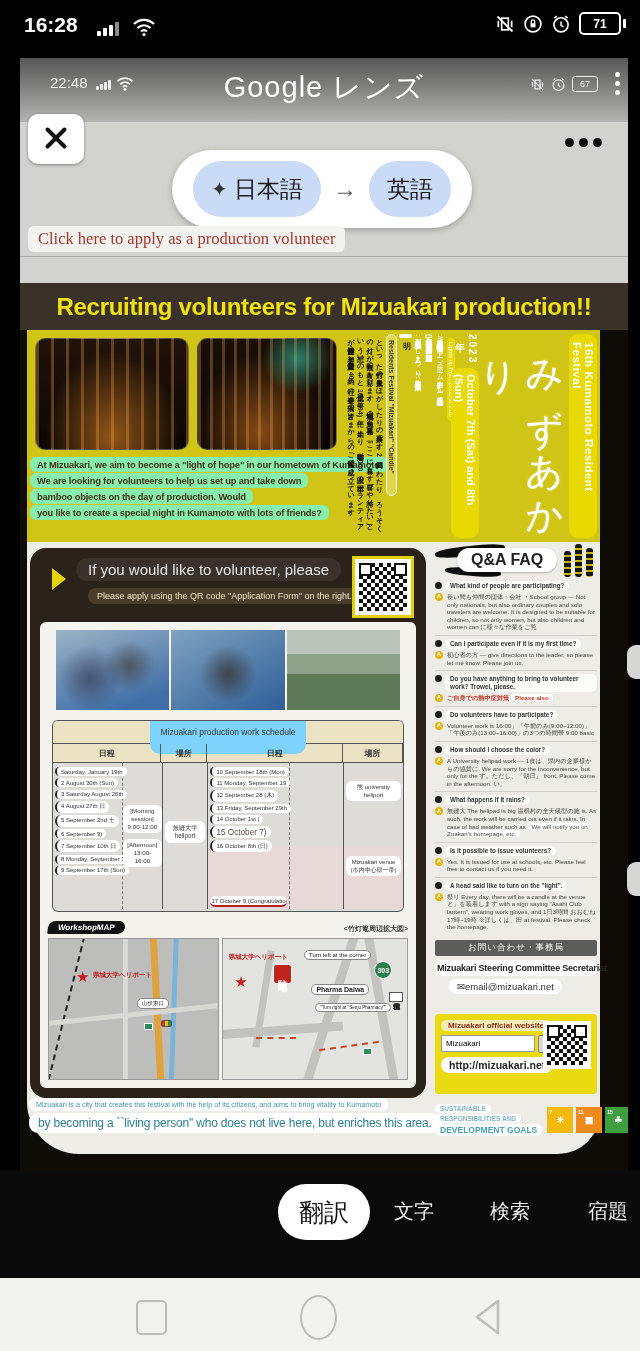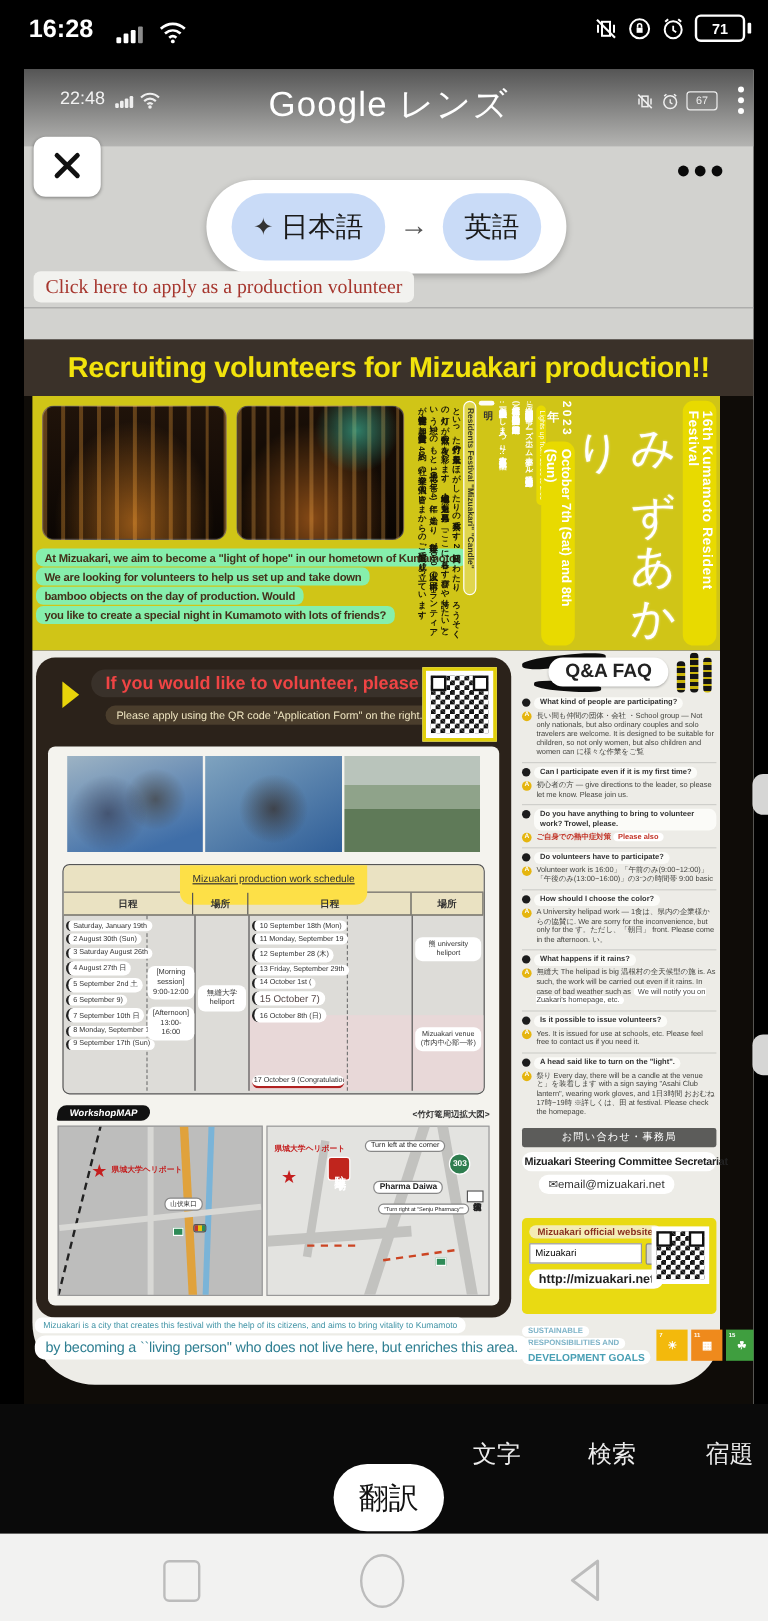--- a/index.html
+++ b/index.html
@@ -75,40 +75,40 @@
   .vven div{writing-mode:vertical-rl;font-size:6.5px;font-weight:bold;color:#fff;line-height:9px;height:100%;}
   .vlabel{background:#fdfdf8;border-radius:4px;color:#333;font-size:8px;font-weight:bold;padding:2px 1px;writing-mode:vertical-rl;}
   .vhl{writing-mode:vertical-rl;background:#e0d64e;border:1px solid #fff;color:#3a3a20;font-size:7px;font-weight:bold;border-radius:7px;padding:5px 1px;height:150px;}
   .vpara{writing-mode:vertical-rl;height:198px;font-size:7px;line-height:9.5px;color:#181608;font-weight:bold;}
 
   .pbot{left:7px;top:259px;width:573px;height:612px;background:#edece7;border-radius:0 0 42px 52px;}
 
   
   .frame{left:3px;top:6px;width:396px;height:550px;background:#2b221a;border-radius:16px;}
   .tri{left:22px;top:20px;width:0;height:0;border-left:14px solid #e8d40a;border-top:11px solid transparent;border-bottom:11px solid transparent;}
-  .vtitle{left:46px;top:10px;font-size:15px;font-weight:bold;color:#ef4444;background:rgba(255,255,255,.07);border-radius:12px;padding:3px 12px;white-space:nowrap;}
+  .vtitle{left:46px;top:10px;font-size:15px;font-weight:normal;color:#e5e5e5;background:rgba(255,255,255,.07);border-radius:12px;padding:3px 12px;white-space:nowrap;}
   .vsub{left:58px;top:40px;font-size:9px;color:#f0e6c2;background:#4a3d2c;border-radius:8px;padding:3px 9px;white-space:nowrap;}
   .qrbox{width:56px;height:56px;background:#fff;border:3px solid #e0cf0a;}
   .qrp{position:absolute;inset:4px;background-image:
       linear-gradient(45deg,#111 25%,transparent 25%,transparent 75%,#111 75%),
       linear-gradient(45deg,#111 25%,#fff 25%,#fff 75%,#111 75%);
       background-size:8px 8px;background-position:0 0,4px 4px;}
   .qrp::before,.qrp::after{content:"";position:absolute;width:9px;height:9px;border:2px solid #111;background:#fff;top:0;}
   .qrp::before{left:0;} .qrp::after{right:0;}
   .inwhite{left:10px;top:74px;right:10px;bottom:10px;background:#f4f3ee;border-radius:6px;}
   .strip{left:16px;top:8px;right:16px;height:80px;display:flex;gap:2px;}
   .strip div{flex:1;}
   .spa{background:radial-gradient(circle at 30% 60%,rgba(40,40,60,.55),transparent 35%),radial-gradient(circle at 65% 45%,rgba(60,50,40,.6),transparent 30%),linear-gradient(160deg,#9db3c4,#3f6ea8 85%);}
   .spb{background:radial-gradient(circle at 50% 55%,rgba(50,35,25,.65),transparent 40%),linear-gradient(150deg,#7fa3bf,#2f5e98);}
   .spc{background:linear-gradient(180deg,#b9c4bb 0 30%,#8fa38a 30% 55%,#5f7a58 55% 100%);}
 
   
   .sch{left:12px;top:98px;right:12px;height:190px;border:1.5px solid #555;border-radius:6px;background:#dddcd8;overflow:hidden;}
   .schtitle{height:22px;background:#eae2c2;border-bottom:1.5px solid #555;display:flex;align-items:center;justify-content:center;}
-  .schtitle span{background:#fde047;border-radius:10px;font-size:8.5px;color:#333;padding:17px 10px;text-decoration:underline;}
+  .schtitle span{background:#7dd3fc;border-radius:10px;font-size:8.5px;color:#333;padding:17px 10px;}
   .schhead{height:18px;background:#eae2c2;border-bottom:1.5px solid #555;display:flex;}
   .schhead div{font-size:8px;font-weight:bold;color:#333;display:flex;align-items:center;justify-content:center;border-right:1px solid #555;}
   .schbody{position:relative;display:flex;height:146px;}
   .pinkzone{position:absolute;left:44%;right:0;top:57%;bottom:0;background:#e8d8d8;}
   .scol{position:relative;border-right:1px solid #555;height:100%;}
   .w1{width:31%}.w2{width:13%}.w3{width:39%}.w4{width:17%;border-right:none}
   .c1wrap{display:flex;height:100%;}
   .c1a{width:62%;border-right:1px dashed #777;padding:2px 1px;}
   .c1b{width:38%;display:flex;flex-direction:column;justify-content:center;gap:6px;align-items:center;}
   .dpill{display:table;background:#fff;border-radius:7px;font-size:6px;color:#333;padding:1.5px 4px;margin:2.2px 1px;white-space:nowrap;border-left:2px solid #222;}
@@ -186,21 +186,21 @@
   
   .flines{left:2px;top:556px;}
   .fl1{display:table;background:#fff;border-radius:6px;font-size:7.2px;color:#4596a8;padding:2px 7px;white-space:nowrap;}
   .fl2{display:table;background:#fff;border-radius:9px;font-size:12px;color:#2f7f92;padding:3px 9px;margin-top:2px;white-space:nowrap;letter-spacing:-.2px;}
 
   
   .eh{right:0;width:13px;height:34px;background:#e2e2e0;border-radius:9px 0 0 9px;opacity:.95;}
 
   
   .bblack{left:0;right:0;top:1170px;height:108px;background:#0a0a0a;}
-  .tabpill{left:278px;top:14px;width:92px;height:56px;background:#fff;border-radius:30px;display:flex;align-items:center;justify-content:center;font-size:25px;color:#111;margin-top:36px;}
+  .tabpill{left:278px;top:14px;width:92px;height:56px;background:#fff;border-radius:30px;display:flex;align-items:center;justify-content:center;font-size:25px;color:#111;}
   .tab{top:28px;font-size:20px;color:#ececec;}
 
   
   .navbar{left:0;right:0;top:1278px;height:73px;background:#f2f2f1;}
   .nsq{left:136px;top:22px;width:27px;height:31px;border:2.5px solid #bcbcbc;border-radius:5px;}
   .nci{left:300px;top:17px;width:33px;height:41px;border:2.5px solid #bcbcbc;border-radius:50%;}
 </style>
 </head>
 <body>
 

